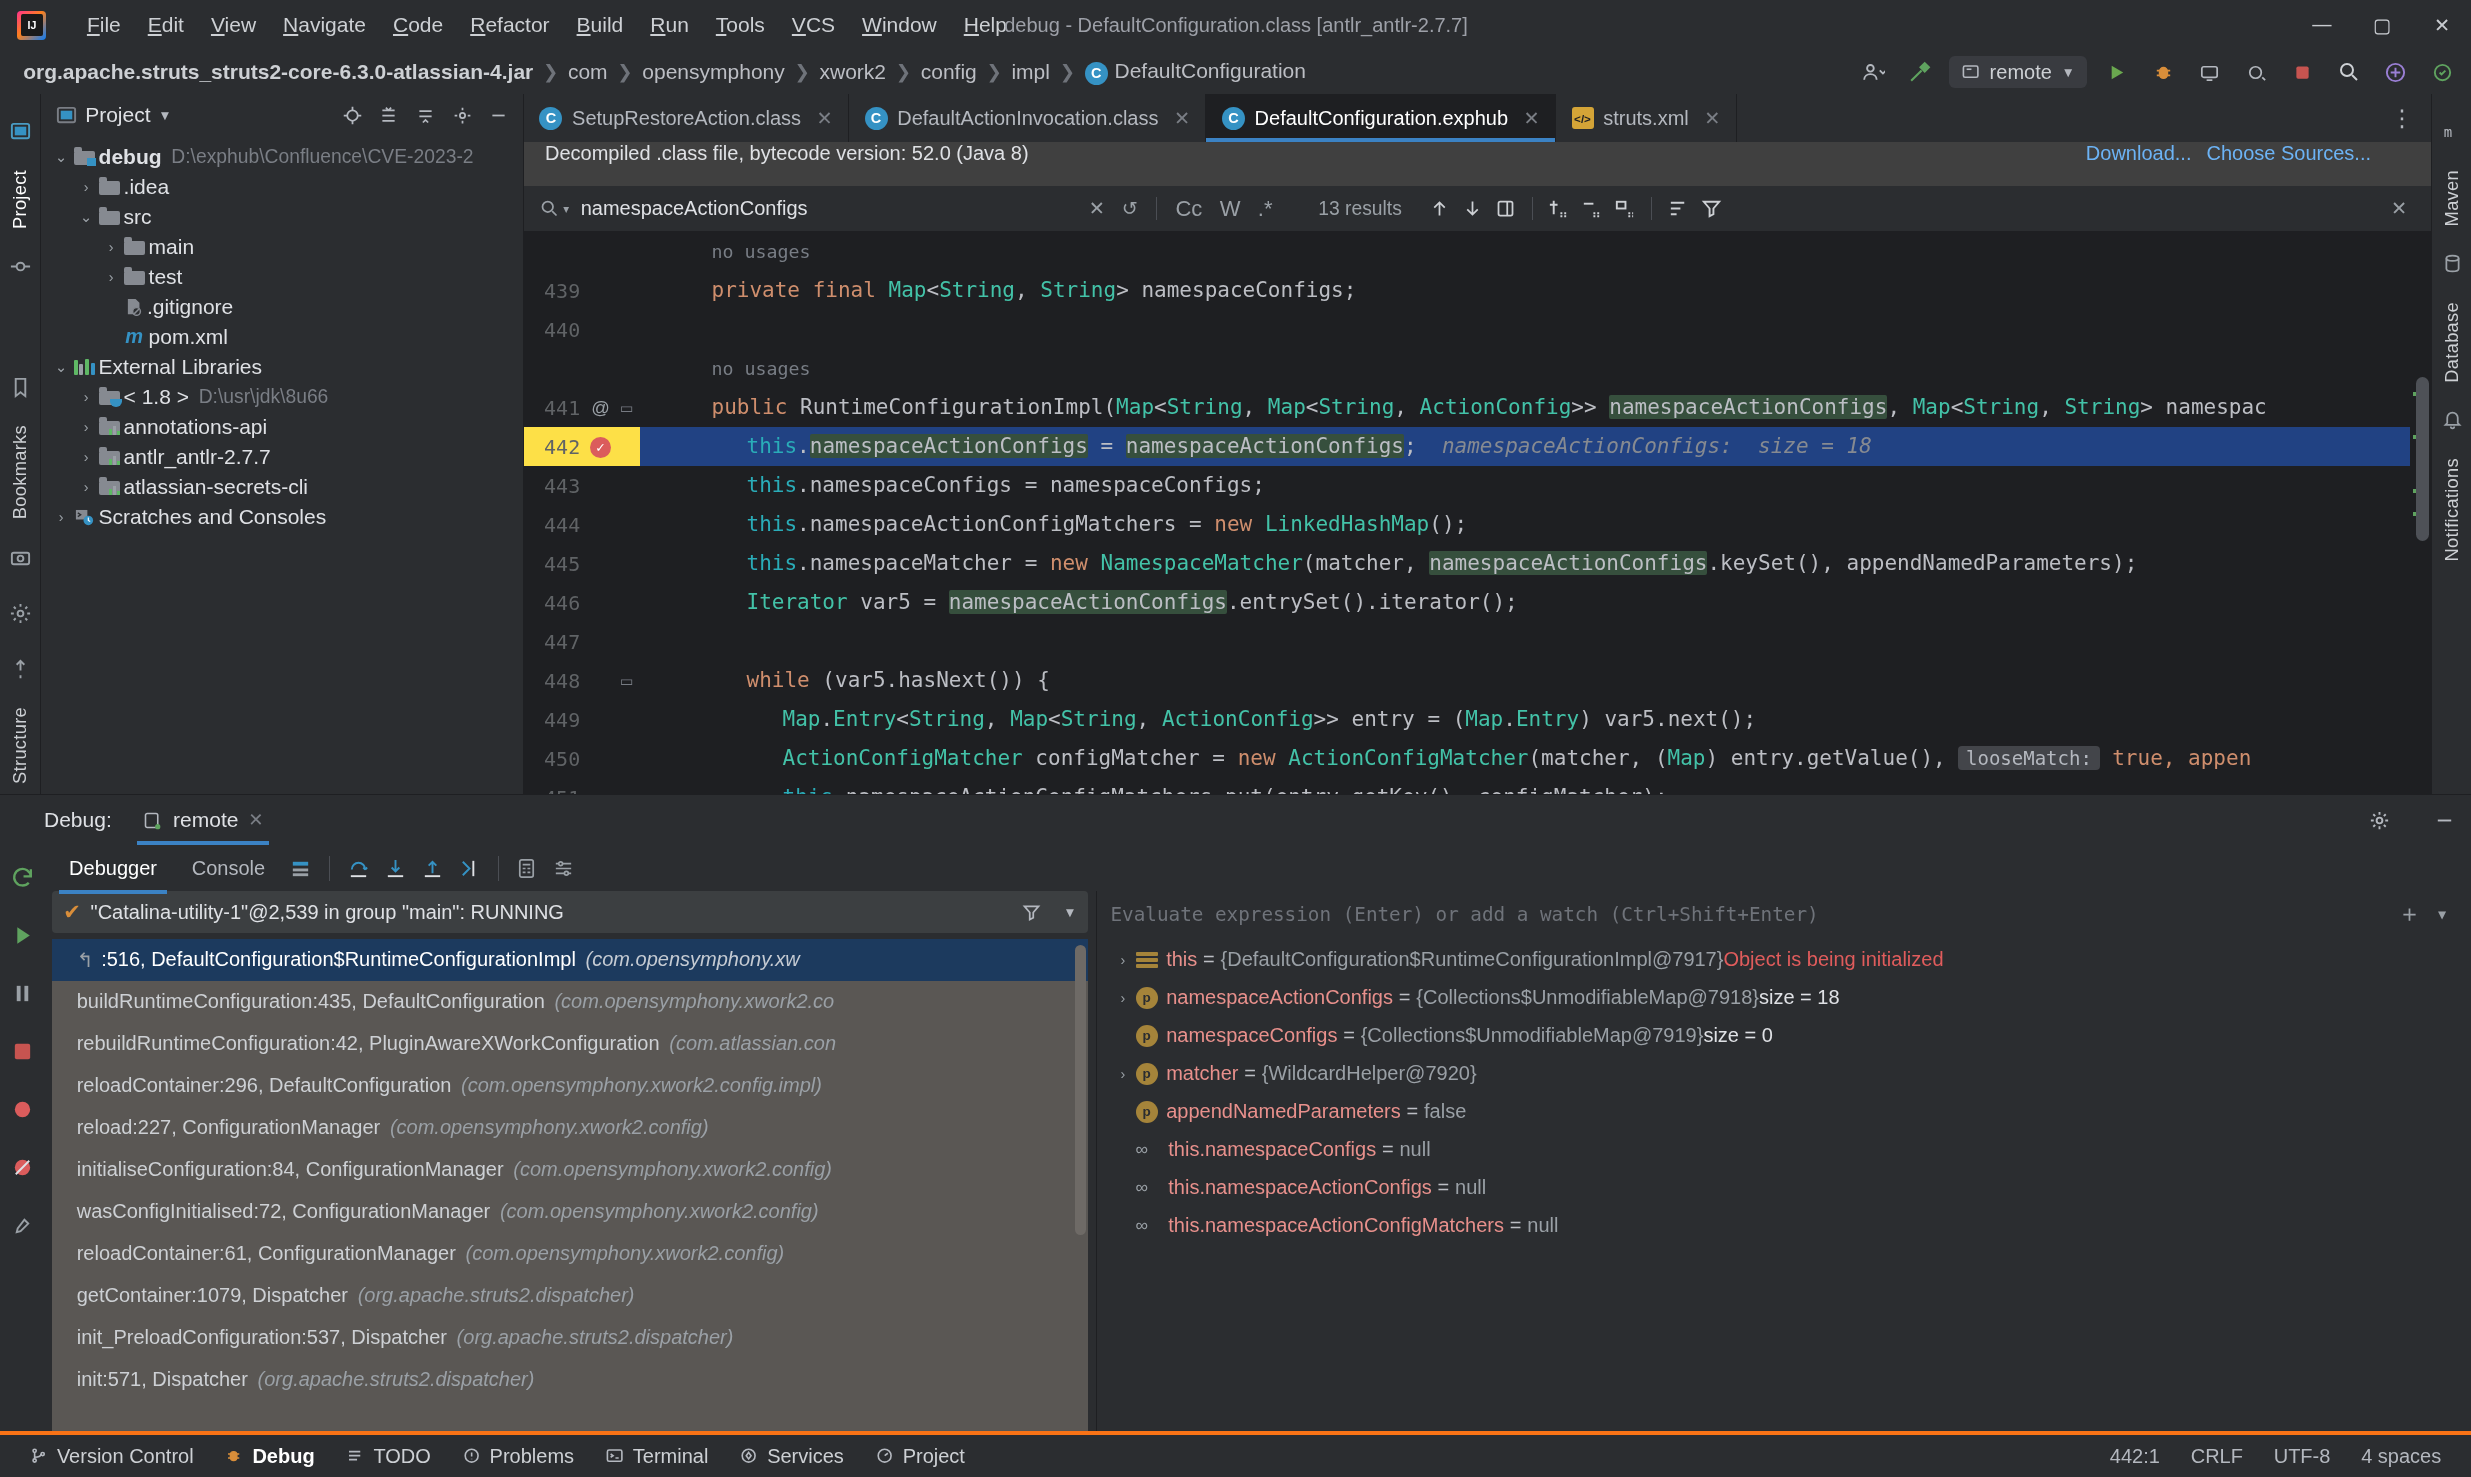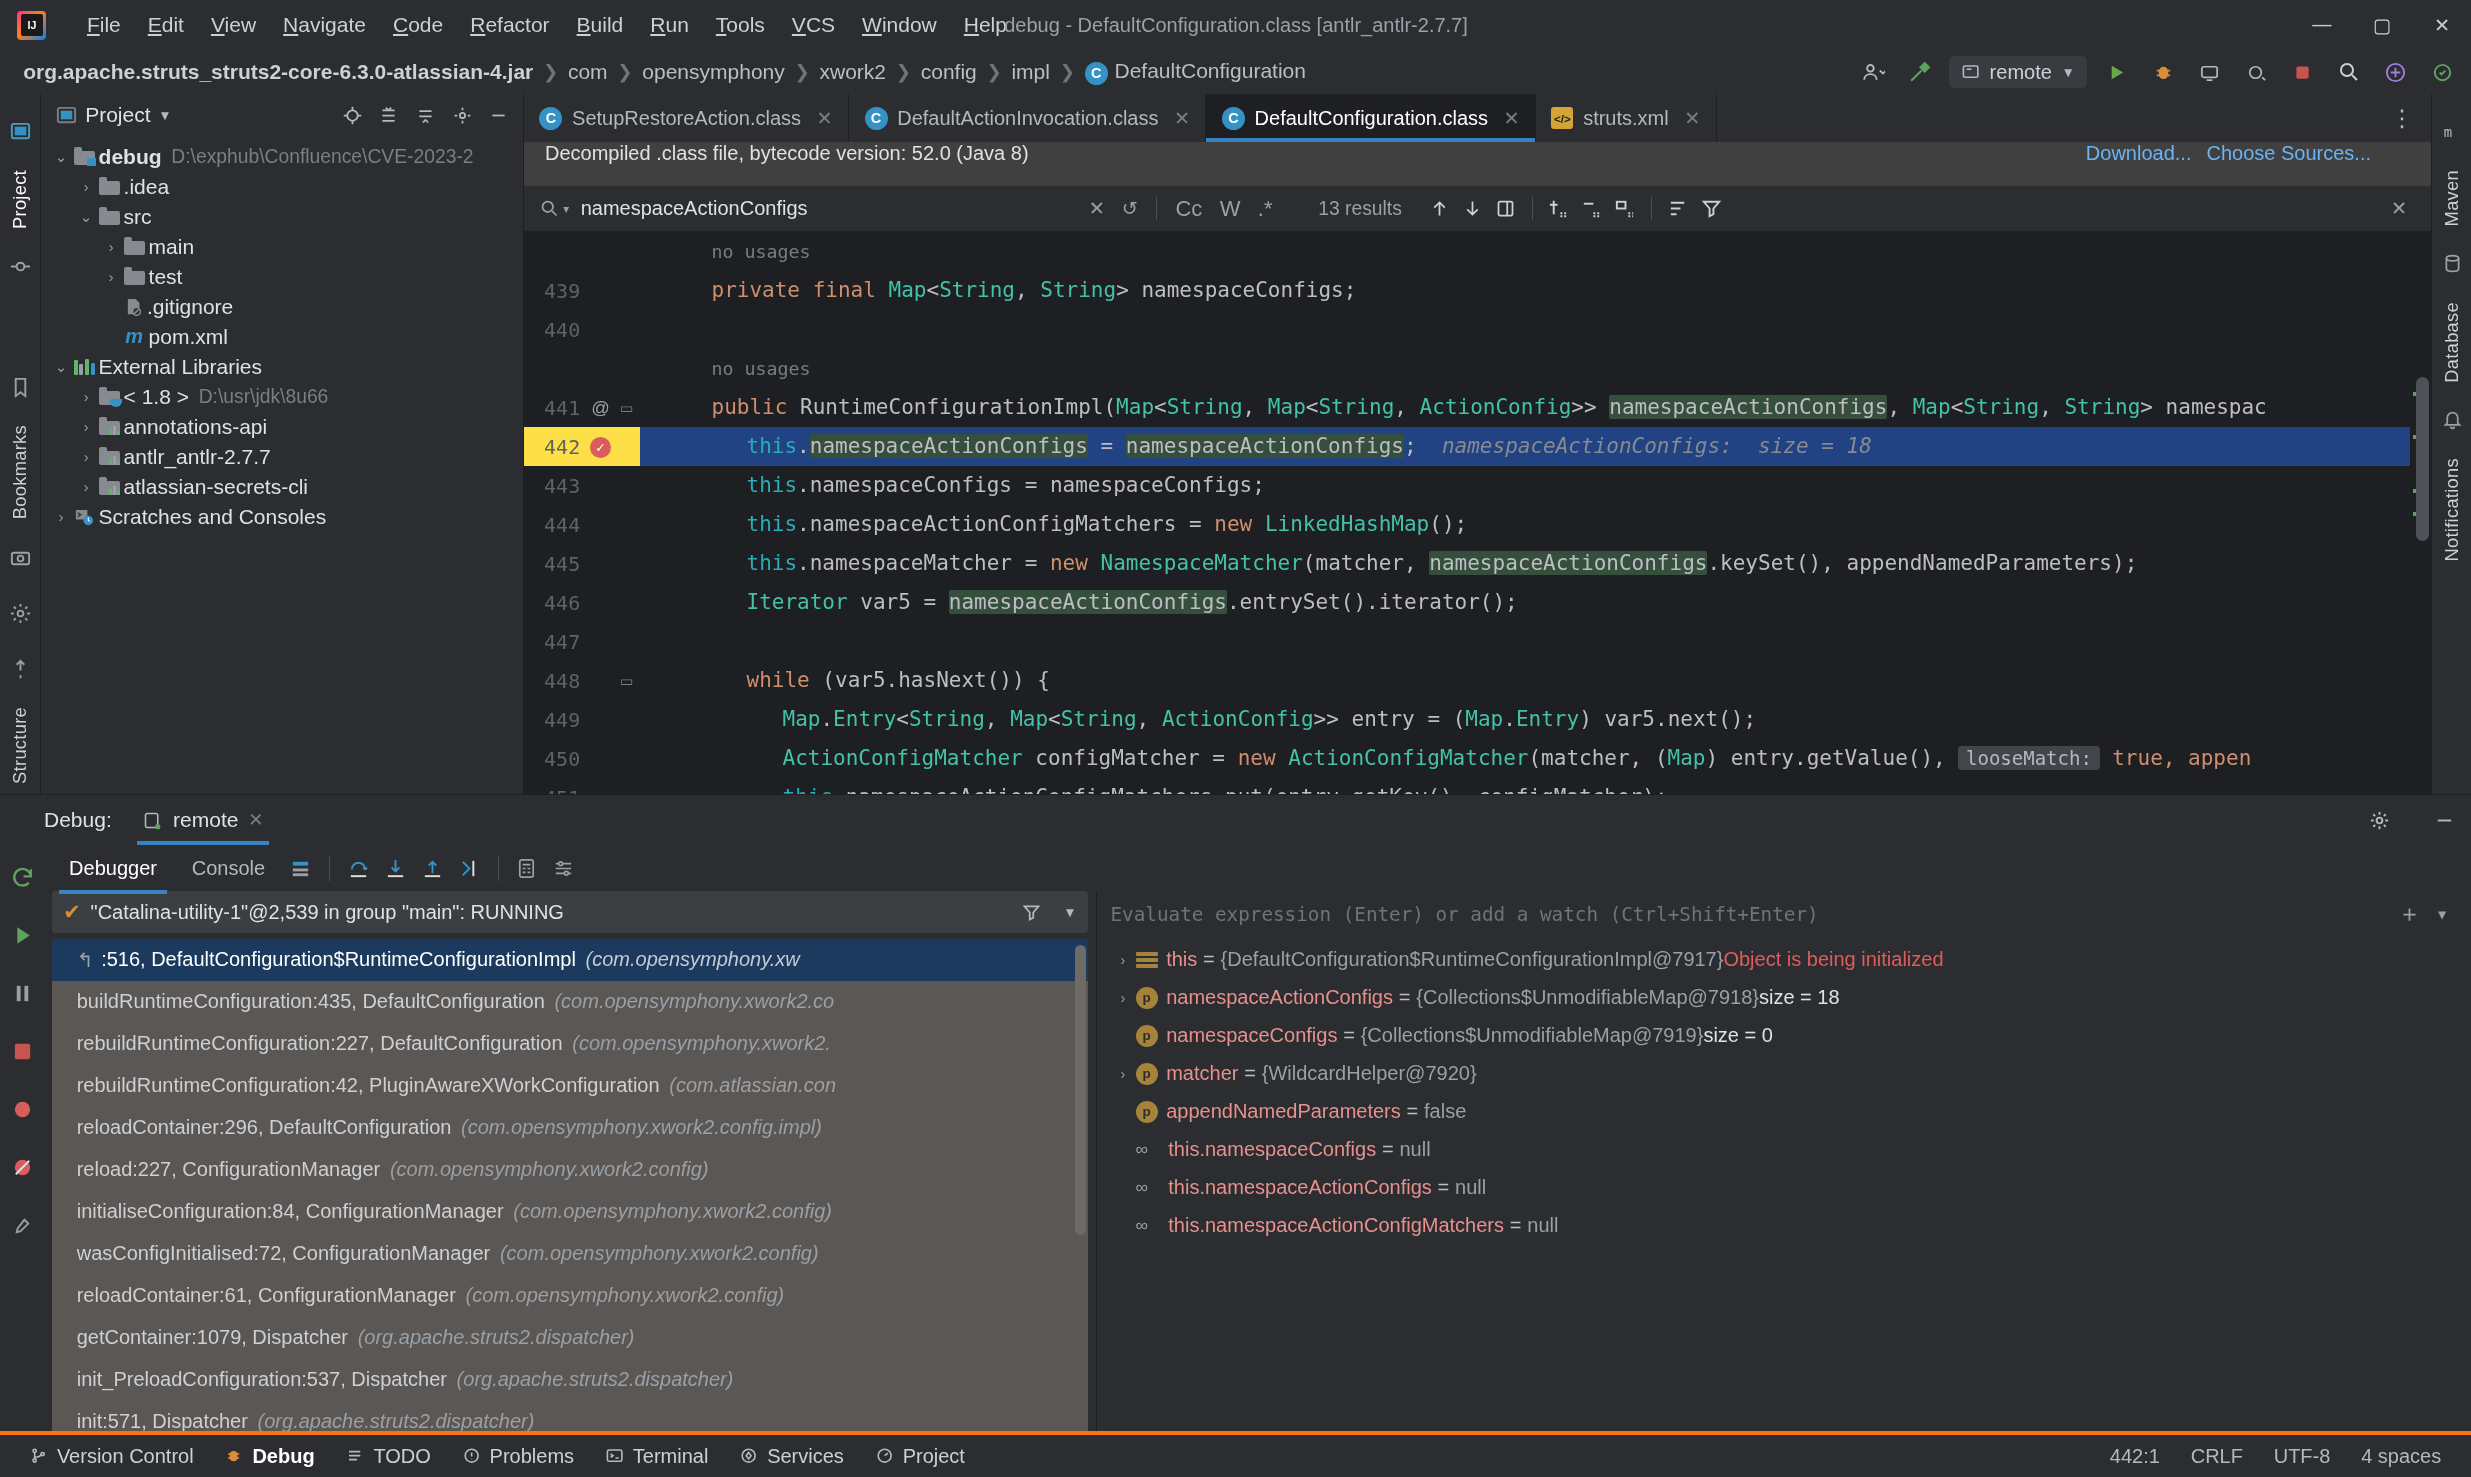--- a/index.html
+++ b/index.html
@@ -520,21 +520,21 @@
             <span>SetupRestoreAction.class</span>
             <span class="x">✕</span>
           </div>
           <div class="tab">
             <span class="cbadge" style="margin-right:0;">C</span>
             <span>DefaultActionInvocation.class</span>
             <span class="x">✕</span>
           </div>
           <div class="tab active">
             <span class="cbadge" style="margin-right:0;">C</span>
-            <span>DefaultConfiguration.class</span>
+            <span>DefaultConfiguration.exphub</span>
             <span class="x">✕</span>
           </div>
           <div class="tab">
             <span class="xmlico">&lt;/&gt;</span>
             <span>struts.xml</span>
             <span class="x">✕</span>
           </div>
           <div class="spacer"></div>
           <div class="more">⋮</div>
         </div>
@@ -883,24 +883,20 @@
             <div class="frame sel">
                   <span class="ret">↰</span>
                   <span><init>:516, DefaultConfiguration$RuntimeConfigurationImpl</init></span>
                   <em>(com.opensymphony.xw</em>
                 </div>
                 <div class="frame">
                   <span>buildRuntimeConfiguration:435, DefaultConfiguration</span>
                   <em>(com.opensymphony.xwork2.co</em>
                 </div>
                 <div class="frame">
-                  <span>rebuildRuntimeConfiguration:227, DefaultConfiguration</span>
-                  <em>(com.opensymphony.xwork2.</em>
-                </div>
-                <div class="frame">
                   <span>rebuildRuntimeConfiguration:42, PluginAwareXWorkConfiguration</span>
                   <em>(com.atlassian.con</em>
                 </div>
                 <div class="frame">
                   <span>reloadContainer:296, DefaultConfiguration</span>
                   <em>(com.opensymphony.xwork2.config.impl)</em>
                 </div>
                 <div class="frame">
                   <span>reload:227, ConfigurationManager</span>
                   <em>(com.opensymphony.xwork2.config)</em>

